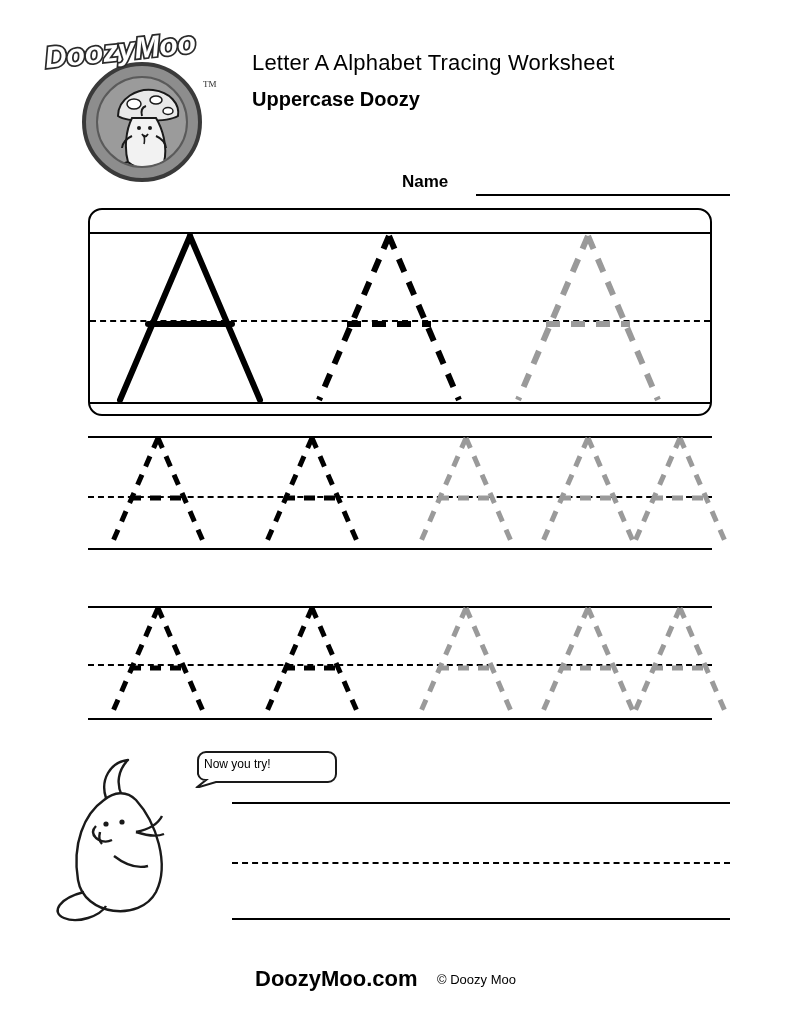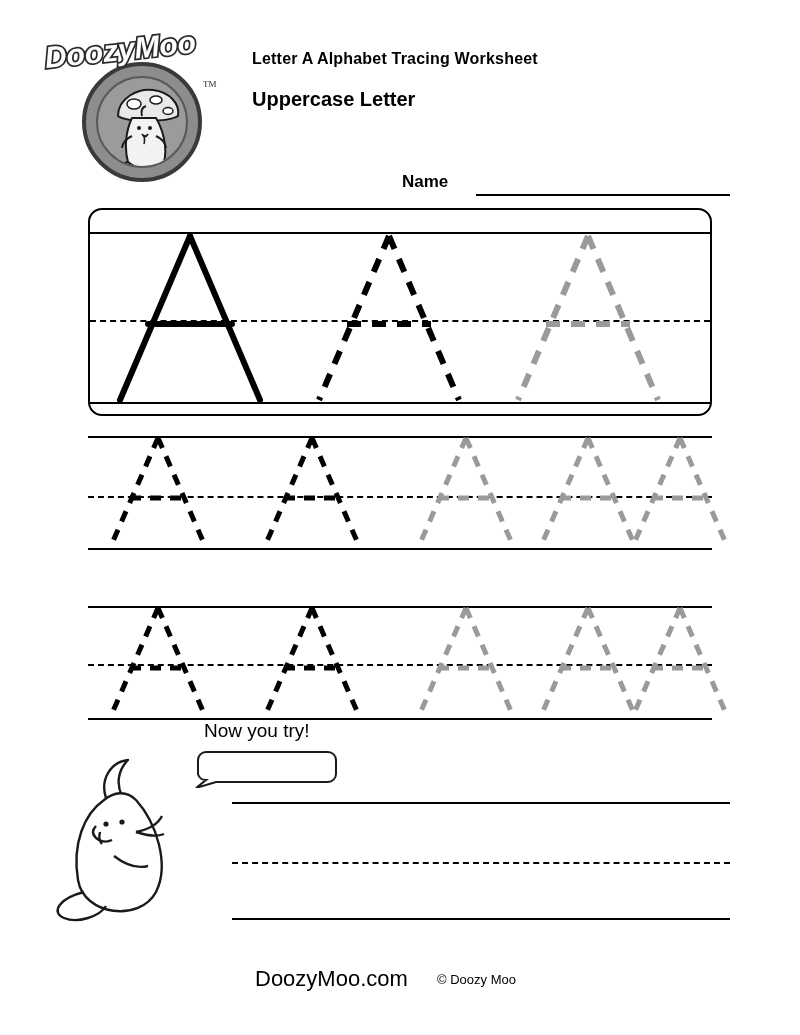--- a/index.html
+++ b/index.html
@@ -61,22 +61,22 @@
     font-size: 9px;
     color: #2a2a2a;
     font-family: Liberation Serif, serif;
   }
 
   
   .title {
     position: absolute;
     left: 252px;
     top: 50px;
-    font-size: 16px;
-    font-weight: bold;
+    font-size: 22px;
+    font-weight: normal;
     letter-spacing: 0.2px;
     white-space: nowrap;
   }
   .subtitle {
     position: absolute;
     left: 252px;
     top: 88px;
     font-size: 20px;
     font-weight: bold;
     white-space: nowrap;
@@ -138,32 +138,32 @@
   .bubble {
     position: absolute;
     left: 190px;
     top: 748px;
     width: 148px;
     height: 40px;
   }
   .bubble-text {
     position: absolute;
     left: 204px;
-    top: 720px;
-    font-size: 19px;
+    top: 757px;
+    font-size: 12px;
     white-space: nowrap;
   }
 
   
   .footer-brand {
     position: absolute;
     left: 255px;
     top: 966px;
     font-size: 22px;
-    font-weight: normal;
+    font-weight: bold;
   }
   .footer-copy {
     position: absolute;
     left: 437px;
     top: 972px;
     font-size: 13px;
     font-weight: normal;
   }
 </style>
 </head>
@@ -195,21 +195,21 @@
       </svg>
     </div>
   </div>
   <svg class="logo-wordmark" viewBox="0 0 186 60">
     <text x="8" y="36" font-family="Liberation Sans, sans-serif" font-size="30" font-weight="bold" font-style="italic" fill="#ffffff" stroke="#2a2a2a" stroke-width="3.5" paint-order="stroke" transform="rotate(-6 8 36)">DoozyMoo</text>
   </svg>
   <span class="logo-tm">TM</span>
 </div>
 
 <div class="title">Letter A Alphabet Tracing Worksheet</div>
-<div class="subtitle">Uppercase Letter</div>
+<div class="subtitle">Uppercase Doozy</div>
 
 <div class="name-label">Name</div>
 <div class="name-rule"></div>
 
 <div class="big-box"></div>
 <div class="rule-solid" style="left:90px; top:232px; width:620px;"></div>
 <div class="rule-dashed" style="left:90px; top:320px; width:620px;"></div>
 <div class="rule-solid" style="left:90px; top:402px; width:620px;"></div>
 
 <div class="row-group">

